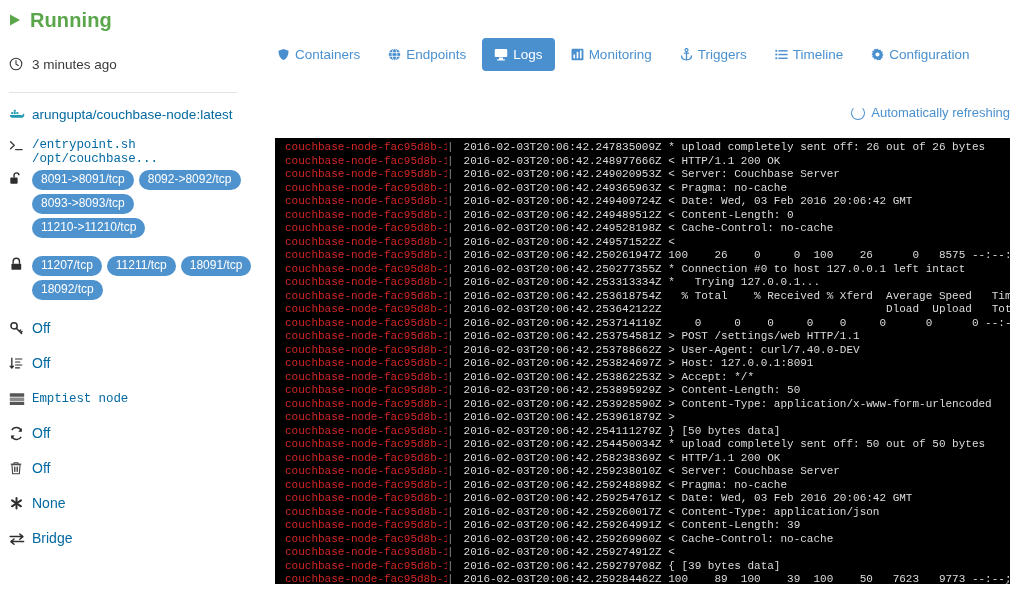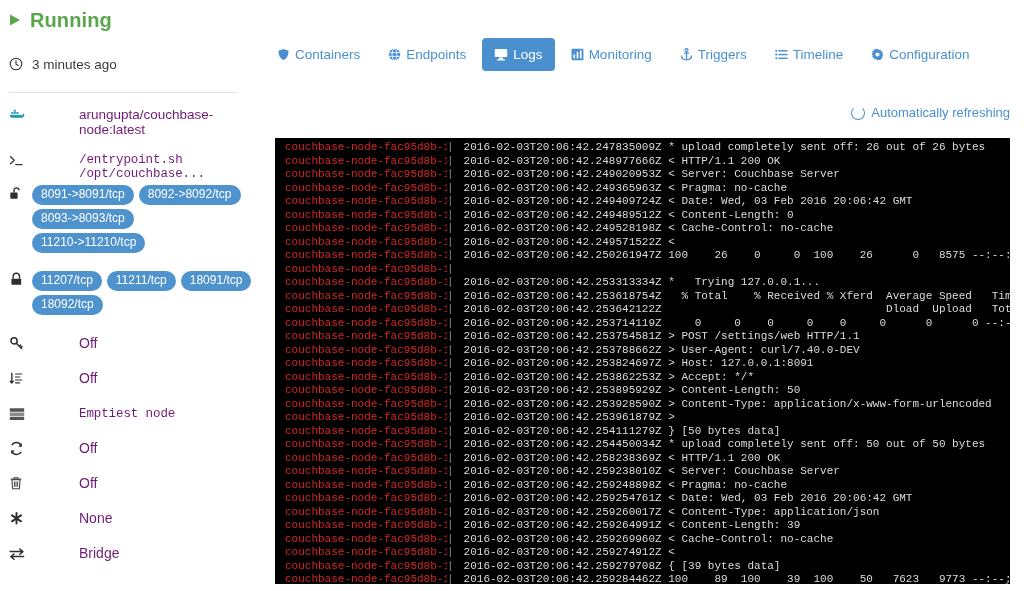--- a/index.html
+++ b/index.html
@@ -81,22 +81,21 @@
   }
   .meta-icon {
     width: 23px;
     min-width: 23px;
     display: inline-block;
     color: #3c3c3c;
     padding-top: 1px;
   }
   .meta-text {
     font-size: 13.5px;
-    color: #701a75;
-    margin-left: 47px;
+    color: #0369a1;
   }
   .meta-text.mono {
     font-family: "Liberation Mono", "DejaVu Sans Mono", monospace;
     font-size: 12.5px;
     letter-spacing: -0.1px;
   }
   .ports-wrap {
     display: flex;
     flex-wrap: wrap;
     gap: 4px 5px;
@@ -487,21 +486,21 @@
   <div class="terminal" id="terminal">
     <div class="log-line"><span class="log-src">couchbase-node-fac95d8b-1</span><span class="log-sep">|</span><span class="log-msg"> 2016-02-03T20:06:42.247835009Z * upload completely sent off: 26 out of 26 bytes</span></div>
       <div class="log-line"><span class="log-src">couchbase-node-fac95d8b-1</span><span class="log-sep">|</span><span class="log-msg"> 2016-02-03T20:06:42.248977666Z &lt; HTTP/1.1 200 OK</span></div>
       <div class="log-line"><span class="log-src">couchbase-node-fac95d8b-1</span><span class="log-sep">|</span><span class="log-msg"> 2016-02-03T20:06:42.249020953Z &lt; Server: Couchbase Server</span></div>
       <div class="log-line"><span class="log-src">couchbase-node-fac95d8b-1</span><span class="log-sep">|</span><span class="log-msg"> 2016-02-03T20:06:42.249365963Z &lt; Pragma: no-cache</span></div>
       <div class="log-line"><span class="log-src">couchbase-node-fac95d8b-1</span><span class="log-sep">|</span><span class="log-msg"> 2016-02-03T20:06:42.249409724Z &lt; Date: Wed, 03 Feb 2016 20:06:42 GMT</span></div>
       <div class="log-line"><span class="log-src">couchbase-node-fac95d8b-1</span><span class="log-sep">|</span><span class="log-msg"> 2016-02-03T20:06:42.249489512Z &lt; Content-Length: 0</span></div>
       <div class="log-line"><span class="log-src">couchbase-node-fac95d8b-1</span><span class="log-sep">|</span><span class="log-msg"> 2016-02-03T20:06:42.249528198Z &lt; Cache-Control: no-cache</span></div>
       <div class="log-line"><span class="log-src">couchbase-node-fac95d8b-1</span><span class="log-sep">|</span><span class="log-msg"> 2016-02-03T20:06:42.249571522Z &lt;</span></div>
       <div class="log-line"><span class="log-src">couchbase-node-fac95d8b-1</span><span class="log-sep">|</span><span class="log-msg"> 2016-02-03T20:06:42.250261947Z 100    26    0     0  100    26      0   8575 --:--:--</span></div>
-      <div class="log-line"><span class="log-src">couchbase-node-fac95d8b-1</span><span class="log-sep">|</span></div>
+      <div class="log-line"><span class="log-src">couchbase-node-fac95d8b-1</span><span class="log-sep">|</span><span class="log-msg"> 2016-02-03T20:06:42.250277355Z * Connection #0 to host 127.0.0.1 left intact</span></div>
       <div class="log-line"><span class="log-src">couchbase-node-fac95d8b-1</span><span class="log-sep">|</span><span class="log-msg"> 2016-02-03T20:06:42.253313334Z *   Trying 127.0.0.1...</span></div>
       <div class="log-line"><span class="log-src">couchbase-node-fac95d8b-1</span><span class="log-sep">|</span><span class="log-msg"> 2016-02-03T20:06:42.253618754Z   % Total    % Received % Xferd  Average Speed   Time</span></div>
       <div class="log-line"><span class="log-src">couchbase-node-fac95d8b-1</span><span class="log-sep">|</span><span class="log-msg"> 2016-02-03T20:06:42.253642122Z                                  Dload  Upload   Total</span></div>
       <div class="log-line"><span class="log-src">couchbase-node-fac95d8b-1</span><span class="log-sep">|</span><span class="log-msg"> 2016-02-03T20:06:42.253714119Z     0     0    0     0    0     0      0      0 --:--:--</span></div>
       <div class="log-line"><span class="log-src">couchbase-node-fac95d8b-1</span><span class="log-sep">|</span><span class="log-msg"> 2016-02-03T20:06:42.253754581Z &gt; POST /settings/web HTTP/1.1</span></div>
       <div class="log-line"><span class="log-src">couchbase-node-fac95d8b-1</span><span class="log-sep">|</span><span class="log-msg"> 2016-02-03T20:06:42.253788662Z &gt; User-Agent: curl/7.40.0-DEV</span></div>
       <div class="log-line"><span class="log-src">couchbase-node-fac95d8b-1</span><span class="log-sep">|</span><span class="log-msg"> 2016-02-03T20:06:42.253824697Z &gt; Host: 127.0.0.1:8091</span></div>
       <div class="log-line"><span class="log-src">couchbase-node-fac95d8b-1</span><span class="log-sep">|</span><span class="log-msg"> 2016-02-03T20:06:42.253862253Z &gt; Accept: */*</span></div>
       <div class="log-line"><span class="log-src">couchbase-node-fac95d8b-1</span><span class="log-sep">|</span><span class="log-msg"> 2016-02-03T20:06:42.253895929Z &gt; Content-Length: 50</span></div>
       <div class="log-line"><span class="log-src">couchbase-node-fac95d8b-1</span><span class="log-sep">|</span><span class="log-msg"> 2016-02-03T20:06:42.253928590Z &gt; Content-Type: application/x-www-form-urlencoded</span></div>

